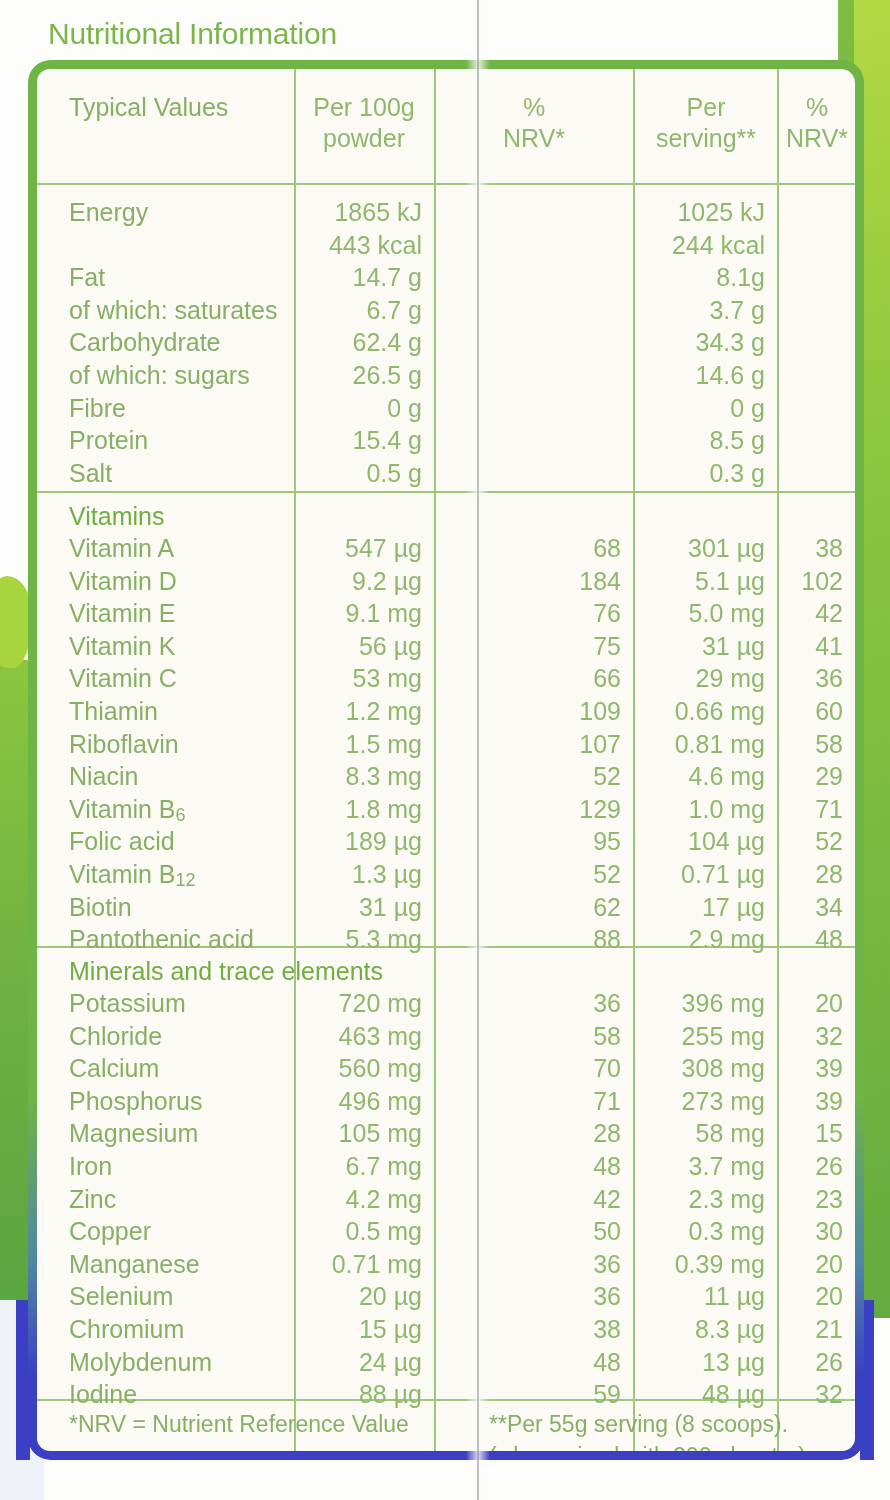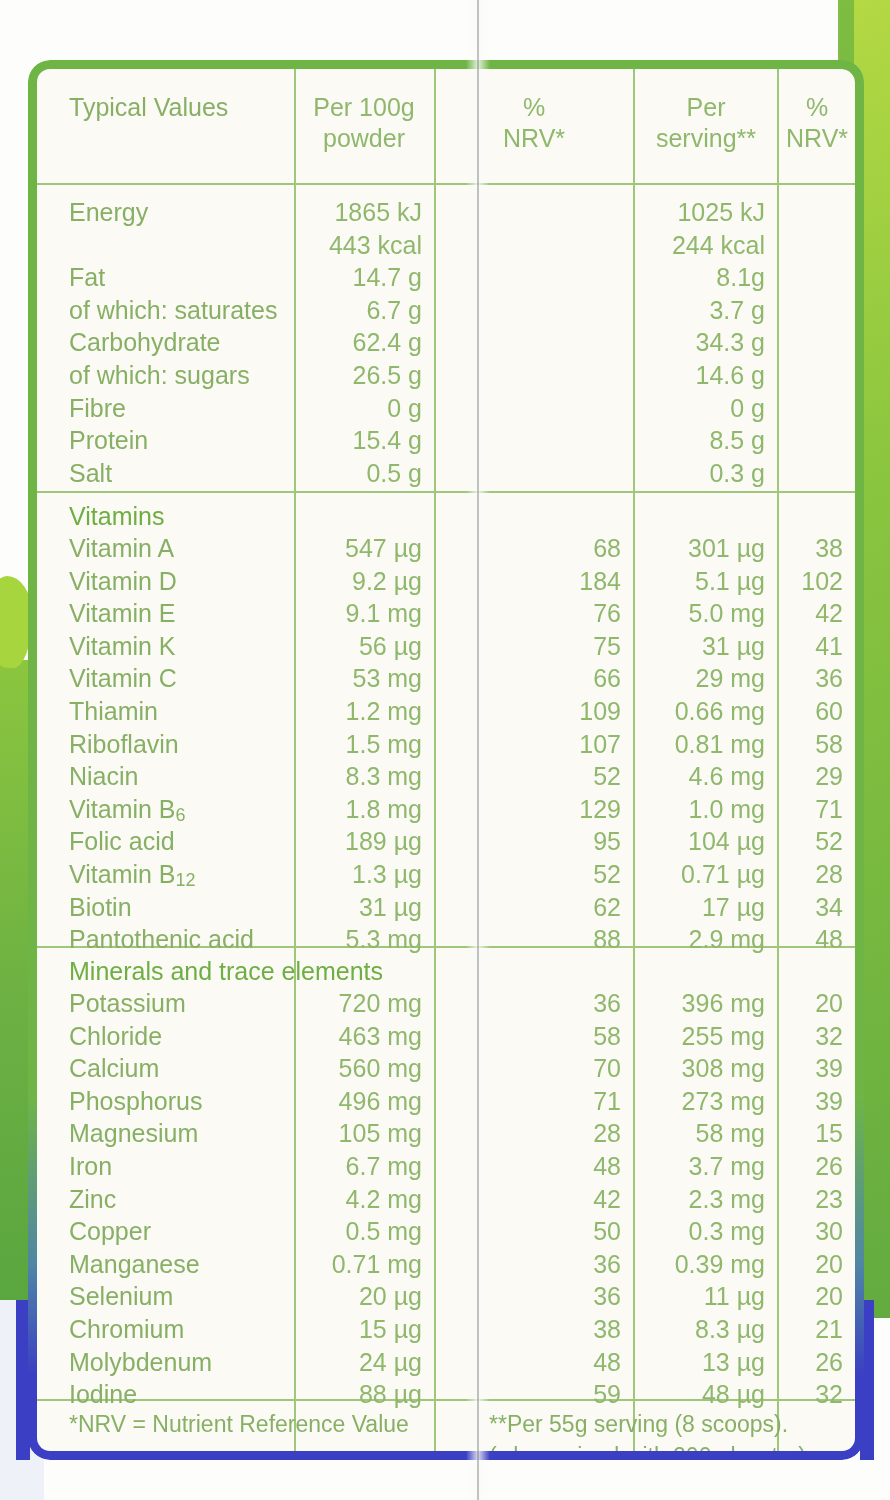--- a/index.html
+++ b/index.html
@@ -215,20 +215,21 @@
   <div class="deco-left-green"></div>
   <div class="deco-left-blob"></div>
   <div class="deco-left-bottom-blue"></div>
   <div class="deco-left-blue-edge"></div>
 
   <div class="deco-right-green"></div>
   <div class="deco-right-inner"></div>
   <div class="deco-right-white-strip"></div>
   <div class="deco-right-bottom-blue"></div>
 
+  <div id="title">Nutritional Information</div>
 
   <div id="panel">
     <div class="panel-inner">
 
       <div class="vline" style="left:257px; top:0; height:1382px;"></div>
       <div class="vline" style="left:397px; top:0; height:1382px;"></div>
       <div class="vline" style="left:596px; top:0; height:1382px;"></div>
       <div class="vline" style="left:740px; top:0; height:1382px;"></div>
 
       <div class="hline" style="left:0; top:114px; width:818px;"></div>

